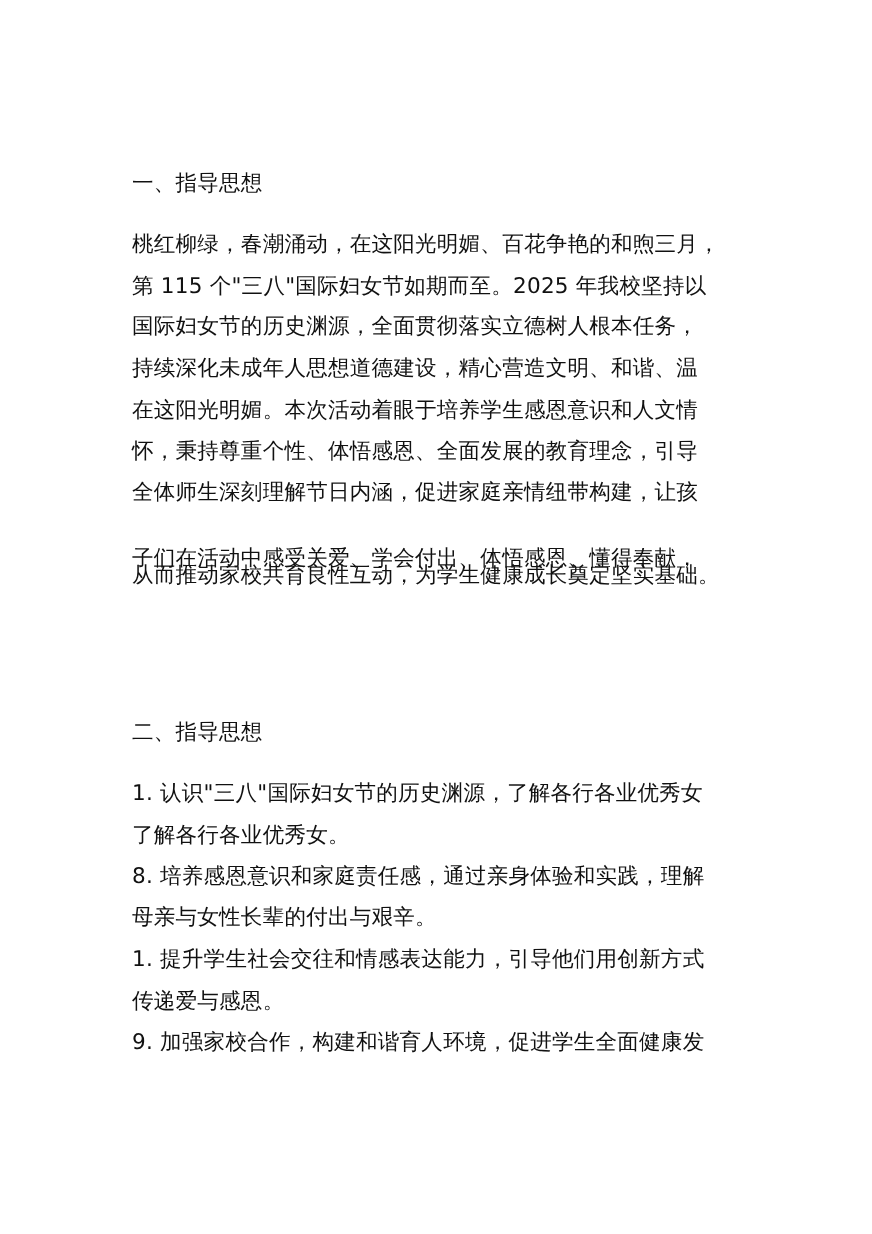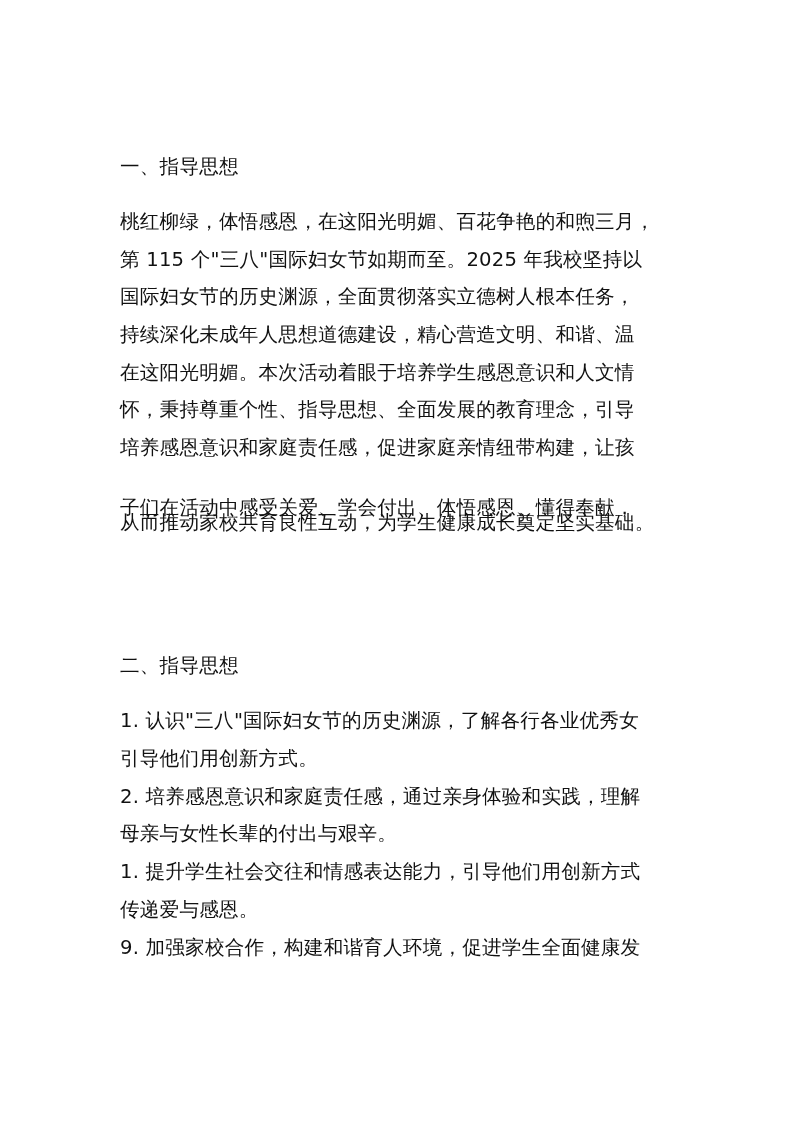--- a/index.html
+++ b/index.html
@@ -33,36 +33,36 @@
   }
 </style>
 </head>
 <body>
 
 <div class="page">
 
   <div class="line" style="top:155px">一、指导思想</div>
 
   <div>
-    <div class="line" style="top:210px">桃红柳绿，体悟感恩，在这阳光明媚、百花争艳的和煦三月，</div>
+    <div class="line" style="top:210px">桃红柳绿，春潮涌动，在这阳光明媚、百花争艳的和煦三月，</div>
     <div class="line" style="top:248px">第 115 个"三八"国际妇女节如期而至。2025 年我校坚持以</div>
     <div class="line" style="top:285px">国际妇女节的历史渊源，全面贯彻落实立德树人根本任务，</div>
     <div class="line" style="top:323px">持续深化未成年人思想道德建设，精心营造文明、和谐、温</div>
     <div class="line" style="top:361px">在这阳光明媚。本次活动着眼于培养学生感恩意识和人文情</div>
-    <div class="line" style="top:398px">怀，秉持尊重个性、指导思想、全面发展的教育理念，引导</div>
-    <div class="line" style="top:436px">培养感恩意识和家庭责任感，促进家庭亲情纽带构建，让孩</div>
+    <div class="line" style="top:398px">怀，秉持尊重个性、体悟感恩、全面发展的教育理念，引导</div>
+    <div class="line" style="top:436px">全体师生深刻理解节日内涵，促进家庭亲情纽带构建，让孩</div>
     <div class="line" style="top:496px">子们在活动中感受关爱、学会付出、体悟感恩、懂得奉献，</div>
     <div class="line" style="top:511px">从而推动家校共育良性互动，为学生健康成长奠定坚实基础。</div>
   </div>
 
   <div class="line" style="top:654px">二、指导思想</div>
 
   <div>
     <div class="line" style="top:709px">1. 认识"三八"国际妇女节的历史渊源，了解各行各业优秀女</div>
-    <div class="line" style="top:747px">引导他们用创新方式。</div>
-    <div class="line" style="top:785px">2. 培养感恩意识和家庭责任感，通过亲身体验和实践，理解</div>
+    <div class="line" style="top:747px">了解各行各业优秀女。</div>
+    <div class="line" style="top:785px">8. 培养感恩意识和家庭责任感，通过亲身体验和实践，理解</div>
     <div class="line" style="top:822px">母亲与女性长辈的付出与艰辛。</div>
     <div class="line" style="top:860px">1. 提升学生社会交往和情感表达能力，引导他们用创新方式</div>
     <div class="line" style="top:898px">传递爱与感恩。</div>
     <div class="line" style="top:936px">9. 加强家校合作，构建和谐育人环境，促进学生全面健康发</div>
   </div>
 
 </div>
 
 </body></html>

